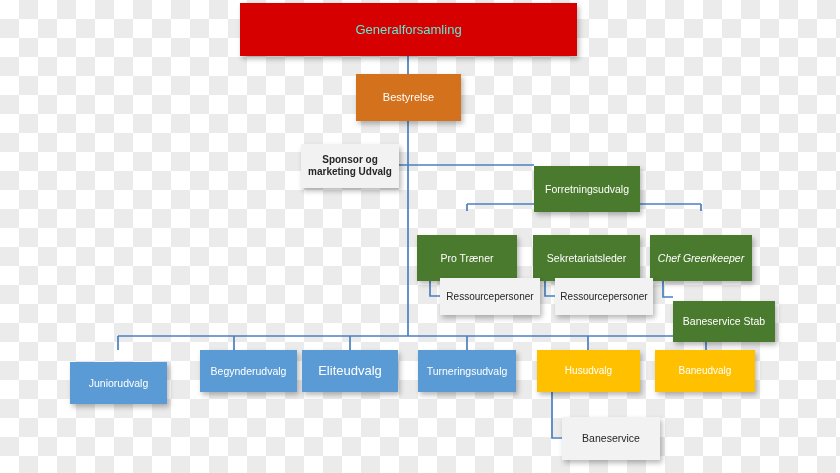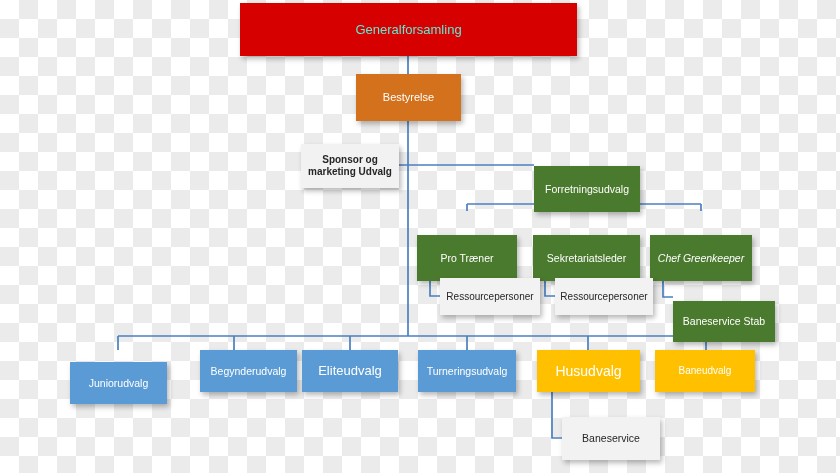--- a/index.html
+++ b/index.html
@@ -118,21 +118,21 @@
       </div>
       <div class="node n-blue" style="left: 200px; top: 350px; width: 97px; height: 42px; font-size: 10.5px;">
         <span>Begynderudvalg</span>
       </div>
       <div class="node n-blue" style="left: 302px; top: 350px; width: 96px; height: 42px; font-size: 13px;">
         <span>Eliteudvalg</span>
       </div>
       <div class="node n-blue" style="left: 418px; top: 350px; width: 98px; height: 42px; font-size: 10.5px;">
         <span>Turneringsudvalg</span>
       </div>
-      <div class="node n-yellow" style="left: 537px; top: 350px; width: 103px; height: 42px; font-size: 14px; justify-content: center;">
+      <div class="node n-yellow" style="left: 537px; top: 350px; width: 103px; height: 42px; font-size: 10px; justify-content: center;">
         <span>Husudvalg</span>
       </div>
       <div class="node n-yellow" style="left: 655px; top: 350px; width: 100px; height: 42px; font-size: 10px;">
         <span>Baneudvalg</span>
       </div>
       <div class="node n-white" style="left: 562px; top: 417px; width: 98px; height: 43px; font-size: 10.5px;">
         <span>Baneservice</span>
       </div>
     </div>
 

